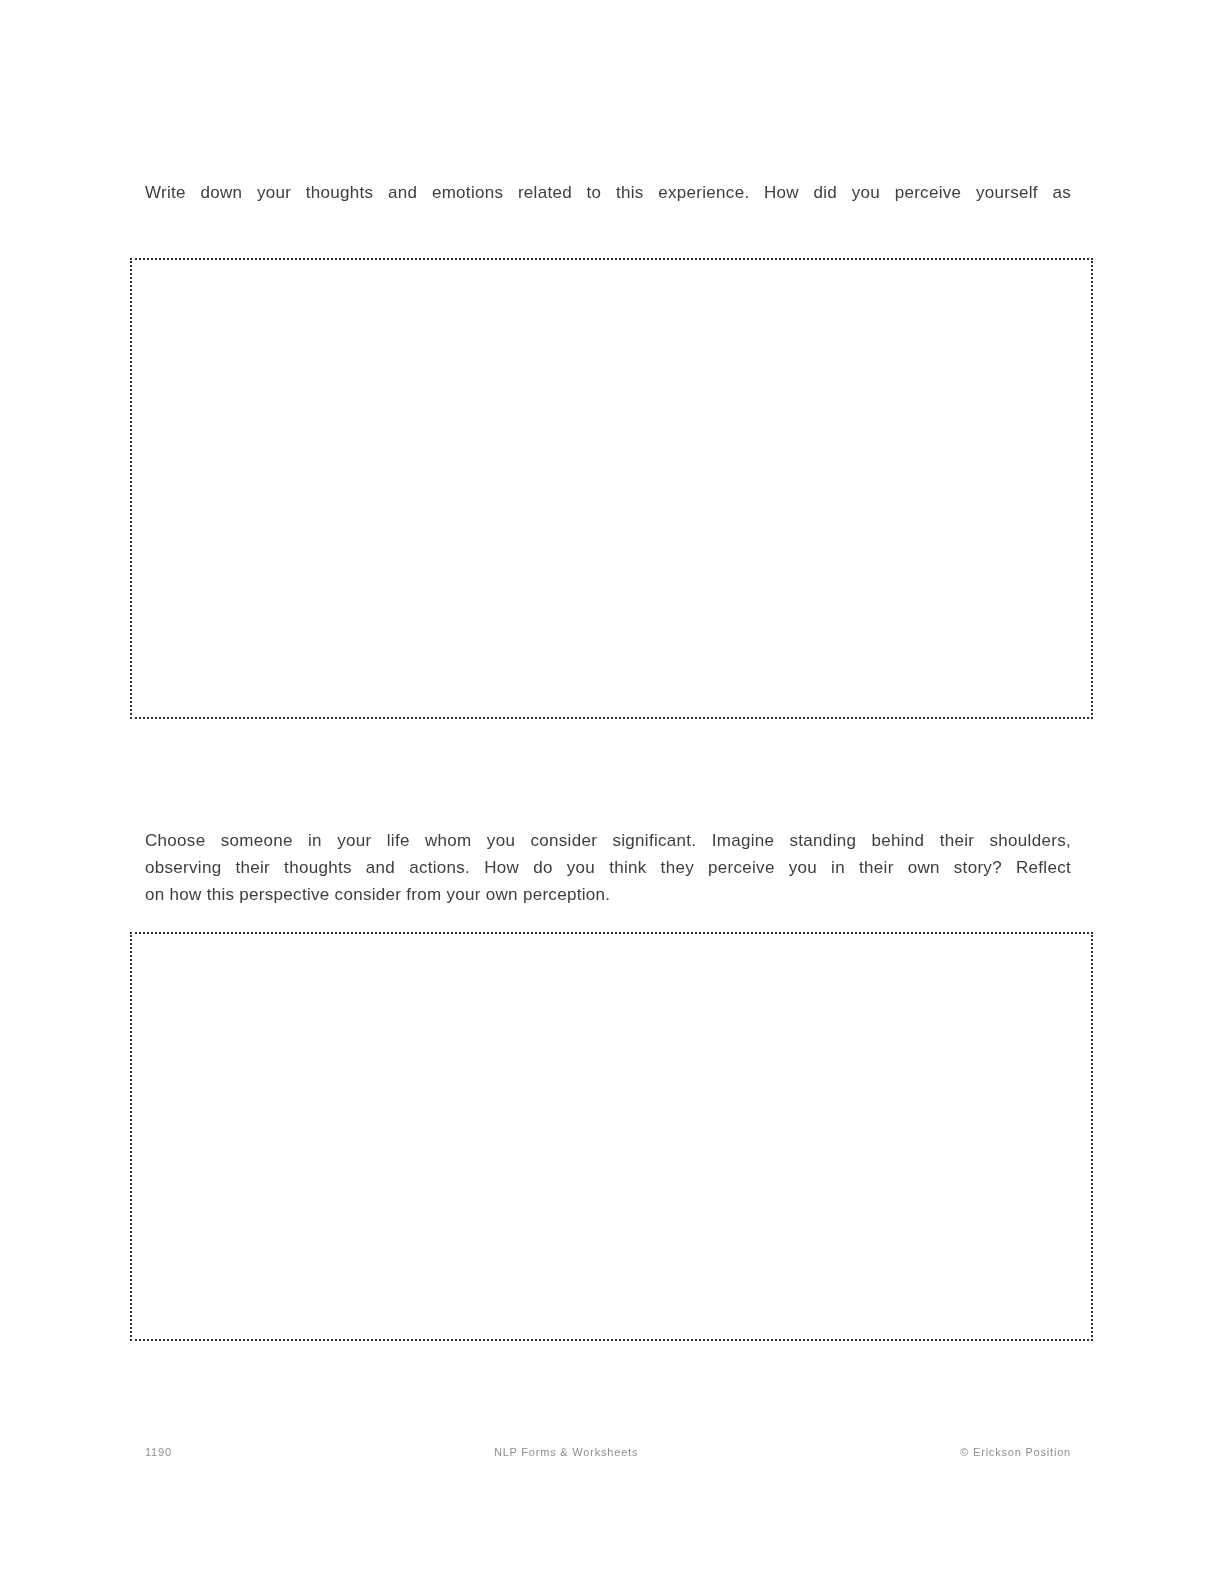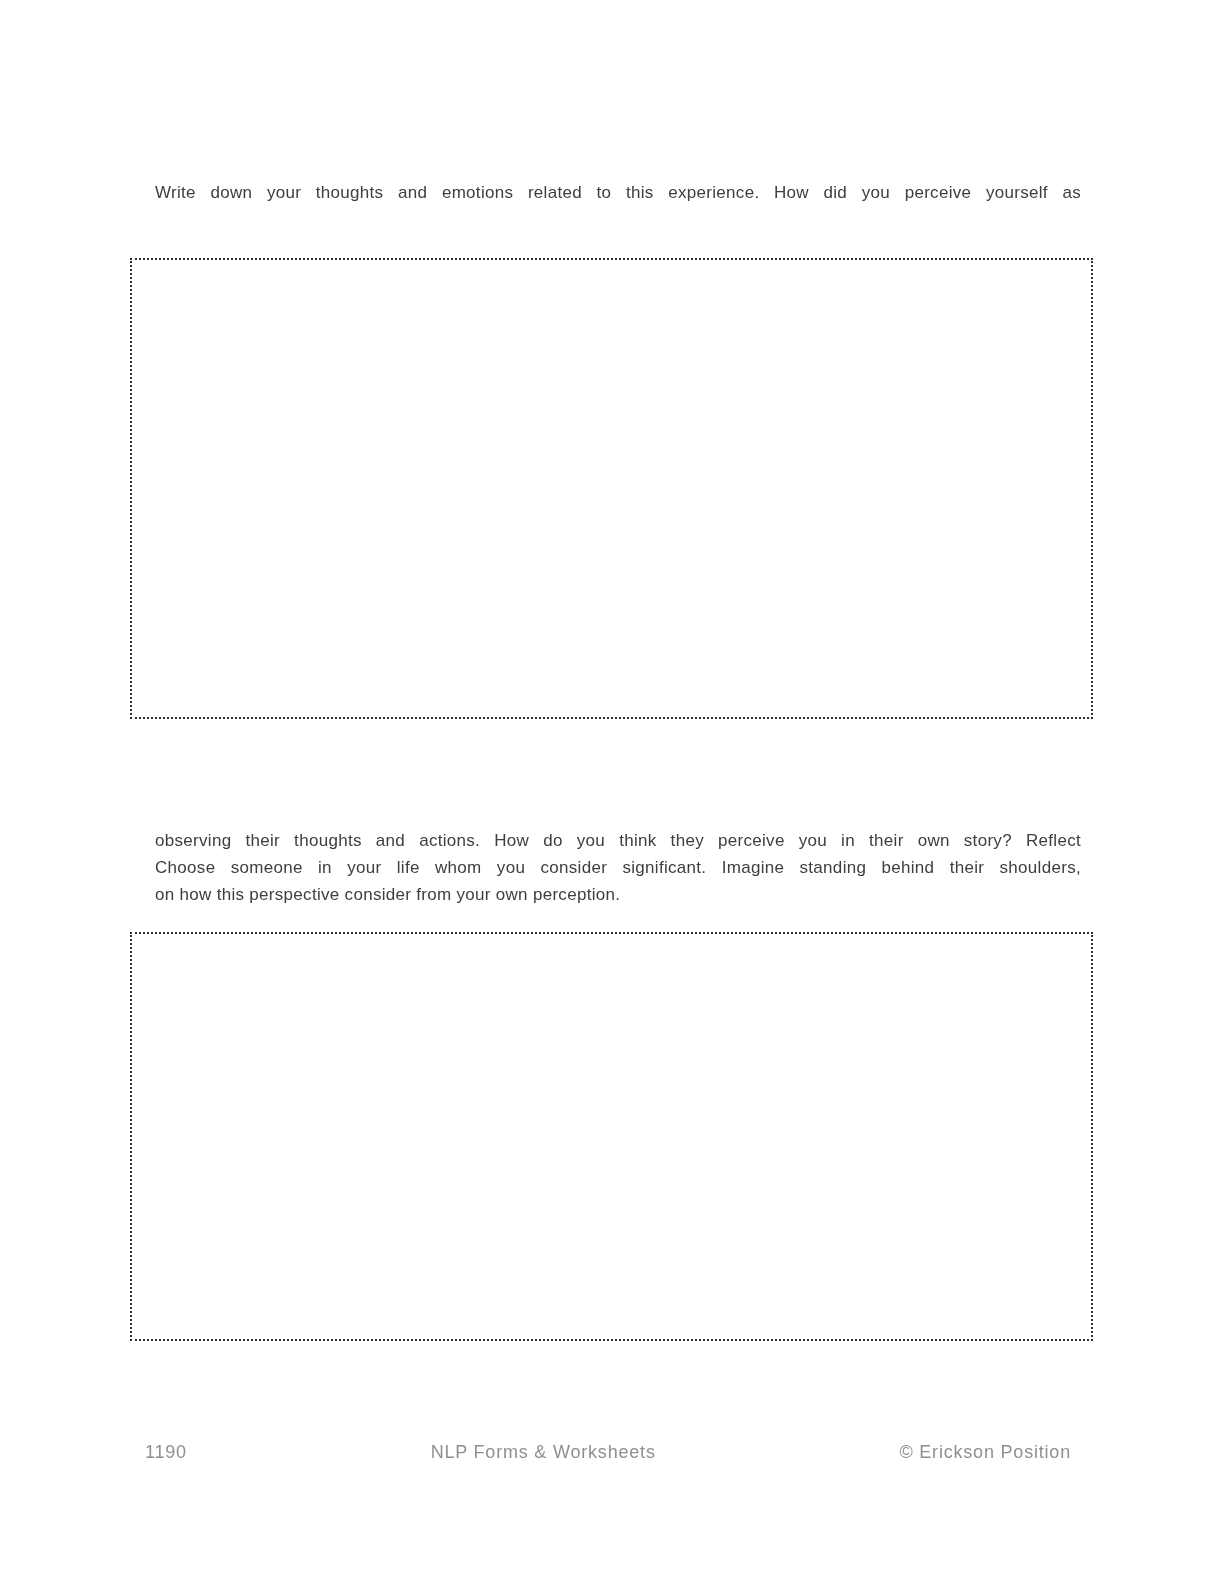--- a/index.html
+++ b/index.html
@@ -16,21 +16,21 @@
   }
   .page {
     position: relative;
     width: 1224px;
     height: 1584px;
     background: var(--background);
     overflow: hidden;
   }
   .para {
     position: absolute;
-    left: 155px;
+    left: 145px;
     width: 926px;
     font-size: 17px;
     line-height: 27px;
     color: var(--body-text);
     letter-spacing: 0.3px;
   }
   .para .jline {
     display: block;
     text-align: justify;
     text-align-last: justify;
@@ -62,42 +62,42 @@
     letter-spacing: 0.2px;
   }
   .footer {
     position: absolute;
     left: 145px;
     top: 1440px;
     width: 926px;
     display: flex;
     justify-content: space-between;
     align-items: baseline;
-    font-size: 18px;
+    font-size: 11px;
     line-height: 24px;
     color: var(--footer-text);
     letter-spacing: 0.8px;
     gap: 42px;
   }
 </style>
 </head>
 <body>
 
 <div class="page">
 
   <p class="para prompt-1">
     <span class="jline">Write down your thoughts and emotions related to this experience. How did you perceive yourself as</span>
   </p>
 
   <div class="answer-box box-1"></div>
 
 
   <p class="para prompt-2">
+    <span class="jline">Choose someone in your life whom you consider significant. Imagine standing behind their shoulders,</span>
     <span class="jline">observing their thoughts and actions. How do you think they perceive you in their own story? Reflect</span>
-    <span class="jline">Choose someone in your life whom you consider significant. Imagine standing behind their shoulders,</span>
     <span class="lline">on how this perspective consider from your own perception.</span>
   </p>
 
   <div class="answer-box box-2"></div>
 
   <div class="footer">
     <span>1190</span>
     <span>NLP Forms &amp; Worksheets</span>
     <span>© Erickson Position</span>
   </div>

